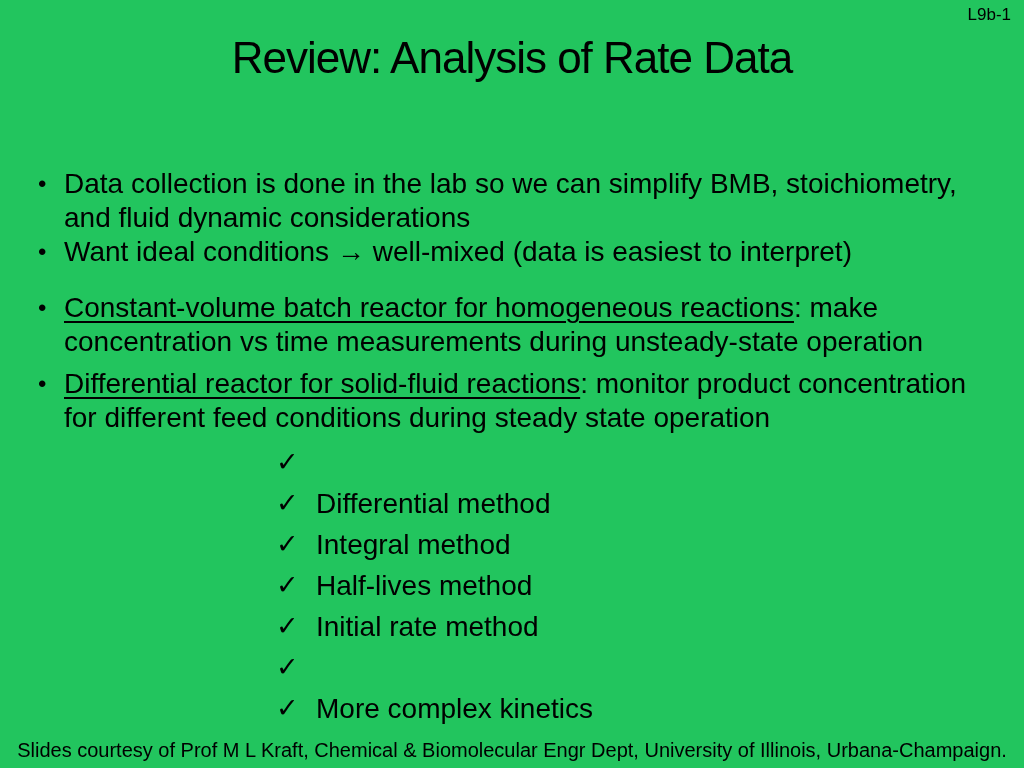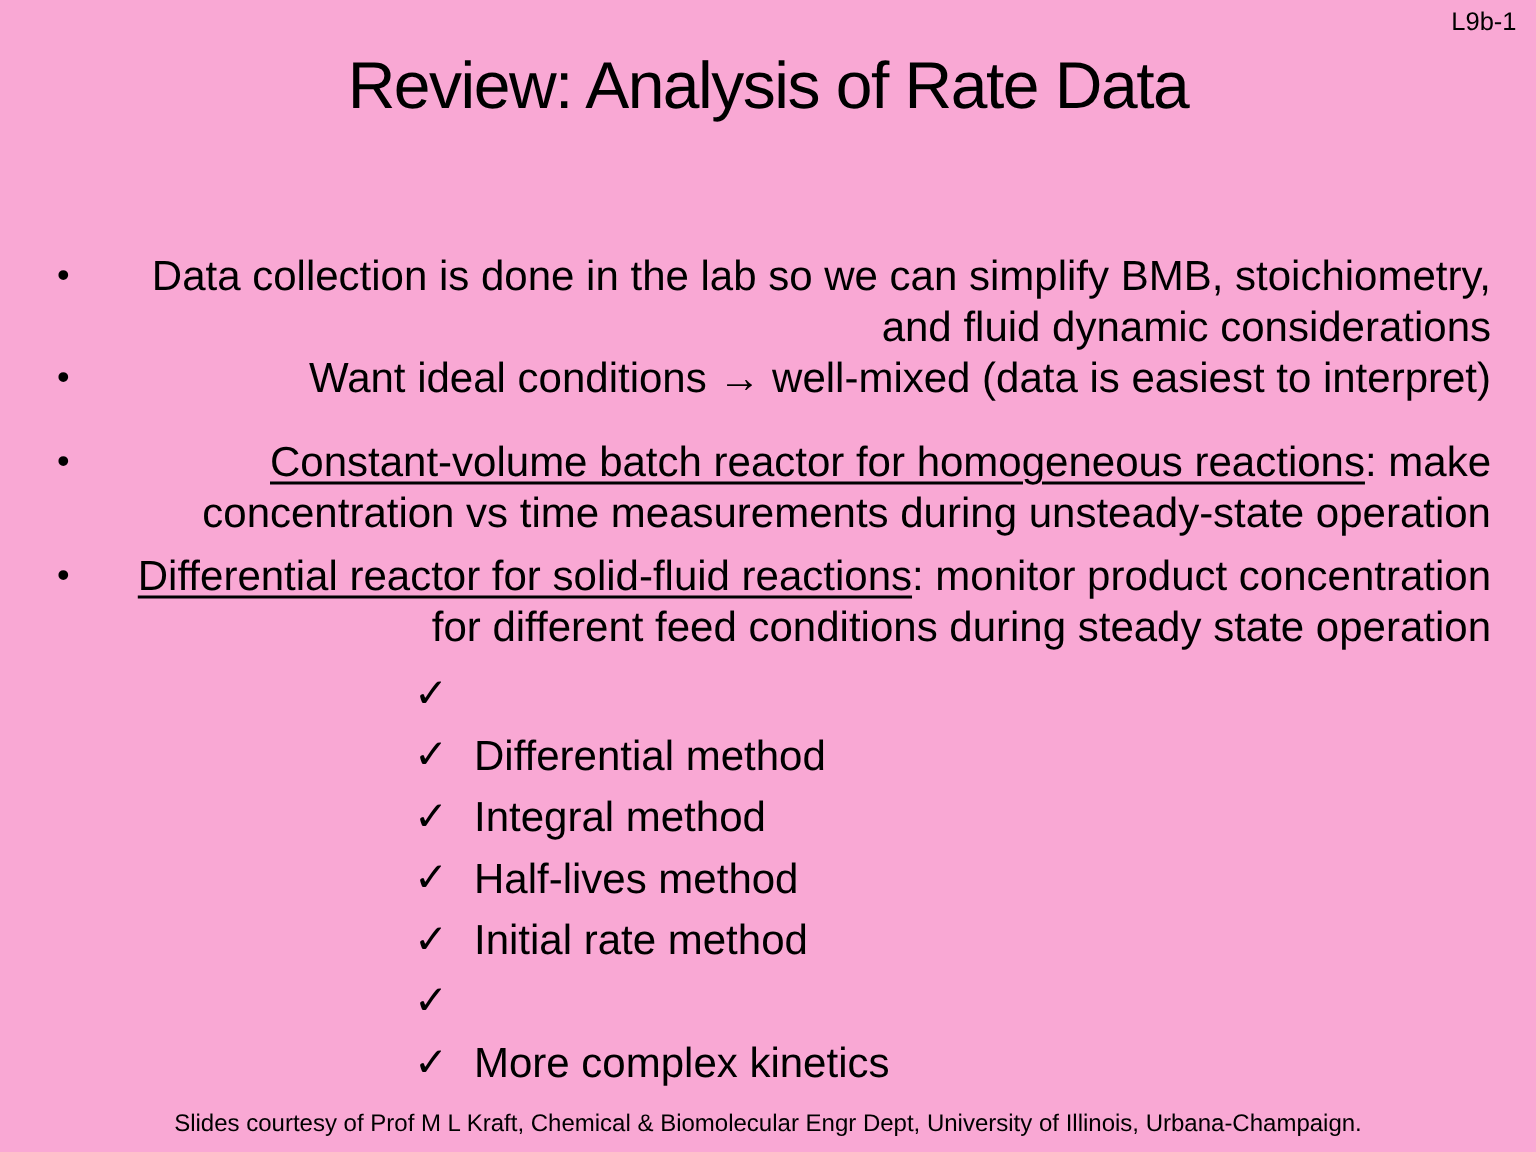--- a/index.html
+++ b/index.html
@@ -1,20 +1,20 @@
 <!DOCTYPE html>
 <html><head>
 <meta charset="utf-8">
 <style>
   html, body { margin: 0; padding: 0; background: #ffffff; }
   .slide {
     position: relative;
     width: 1024px;
     height: 768px;
-    background: #f9a8d4;
+    background: #22c55e;
     color: #000000;
     font-family: "Liberation Sans", sans-serif;
     overflow: hidden;
   }
   .slide-number {
     position: absolute;
     top: 5px;
     right: 13px;
     font-size: 17px;
     line-height: 20px;
@@ -61,21 +61,21 @@
     line-height: 34px;
   }
   .group-1 { top: 167px; }
   .group-2 { top: 291px; }
   .group-2 li + li { margin-top: 8px; }
   .bullet-group li { display: flex; }
   .bullet-marker {
     flex: 0 0 26px;
     font-size: 24px;
   }
-  .bullet-text { flex: 1; text-align: right; }
+  .bullet-text { flex: 1; }
   .underlined-term {
     text-decoration: underline;
     text-decoration-thickness: 2px;
     text-underline-offset: 4px;
   }
   .checklist {
     position: absolute;
     top: 442px;
     left: 276px;
     margin: 0;
@@ -92,21 +92,21 @@
     flex: 0 0 40px;
     font-size: 27px;
   }
   .footer-credit {
     position: absolute;
     top: 738px;
     left: 0;
     width: 100%;
     margin: 0;
     text-align: center;
-    font-size: 16px;
+    font-size: 20px;
     line-height: 24px;
   }
 </style>
 </head>
 <body>
 
 <div class="slide">
 
   <div class="slide-number">L9b-1</div>
 

